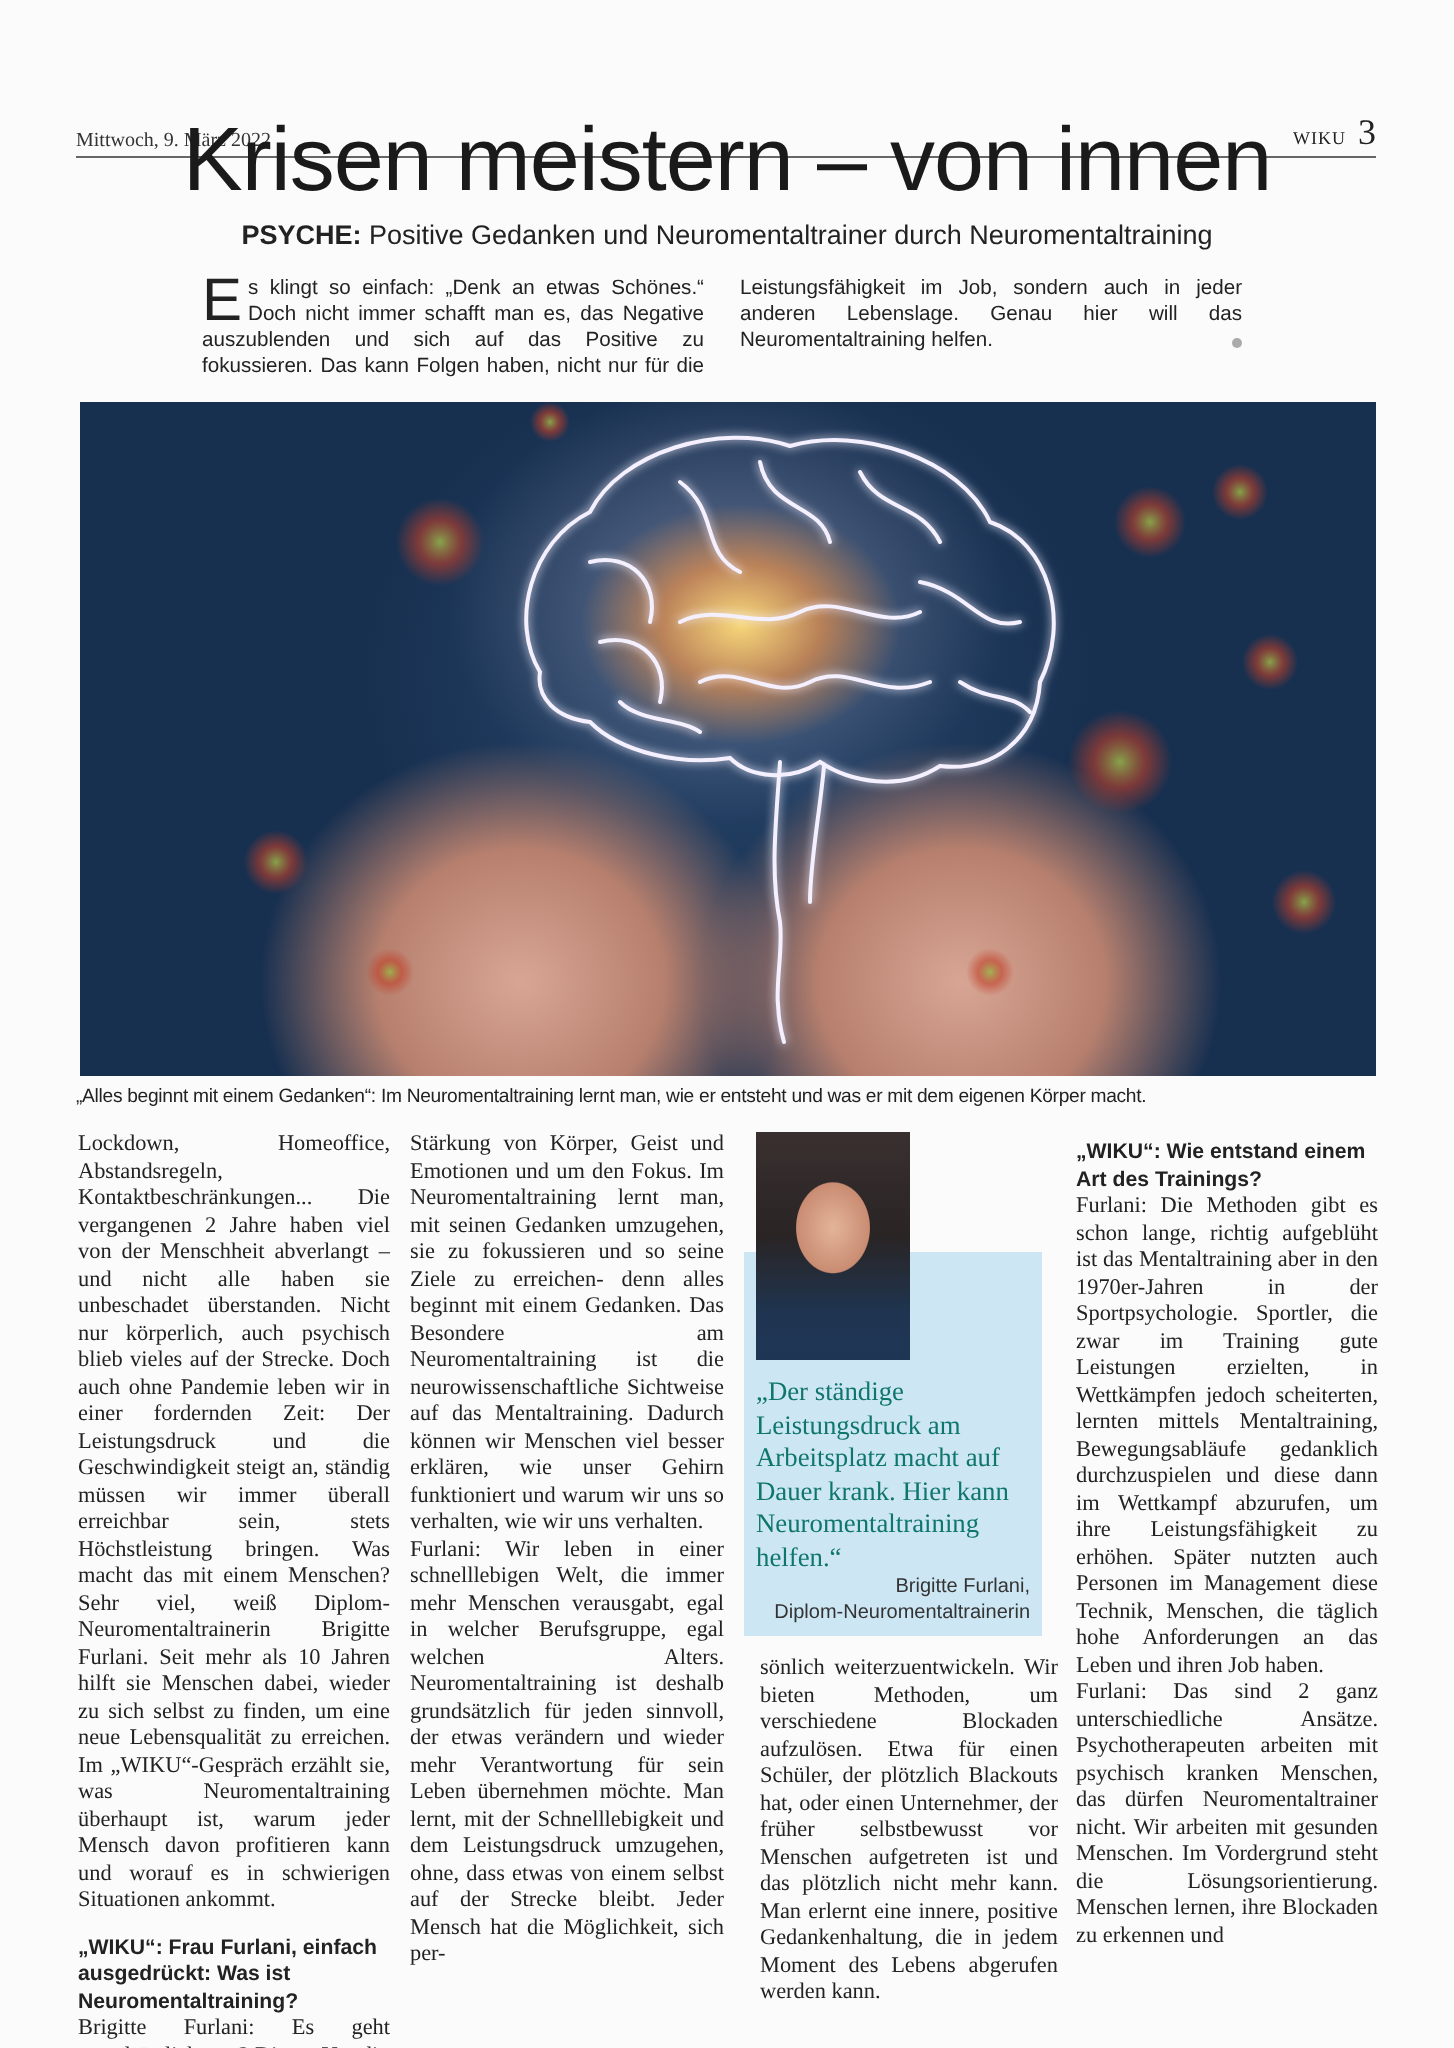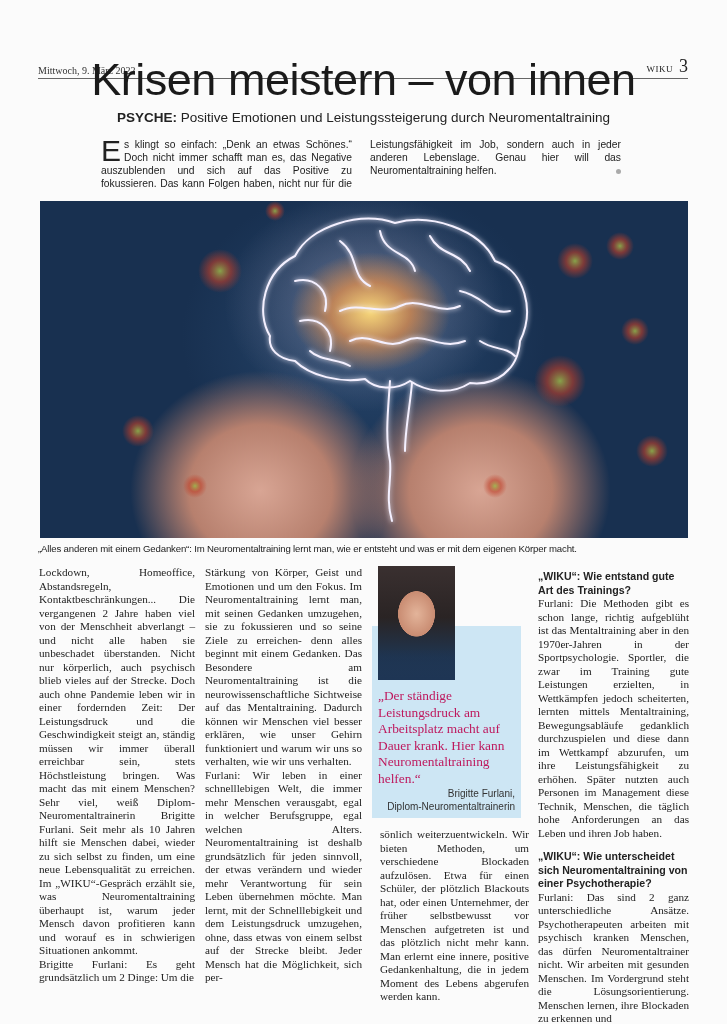--- a/index.html
+++ b/index.html
@@ -41,35 +41,35 @@
   .c2 { left:205px; width:157px; }
   .c4 { left:538px; width:151px; top:570px; }
   .c3 { left:380px; width:149px; top:828px; }
 
   
   .qbox { position:absolute; left:372px; top:626px; width:149px; height:192px; background:#cde6f4; }
   .portrait { position:absolute; left:378px; top:566px; width:77px; height:114px; overflow:hidden;
     background: radial-gradient(ellipse 26px 32px at 50% 42%, #e3b49a, #c98c72 70%, rgba(0,0,0,0) 72%),
                 linear-gradient(180deg, #3a3030 0%, #2a2424 45%, #1f3550 80%, #213a56 100%); }
   .portrait::after { content:""; position:absolute; left:0; right:0; bottom:0; height:30px; background:linear-gradient(180deg, rgba(30,50,80,0.2), #1e3554); }
-  .qtext { position:absolute; left:378px; top:688px; width:143px; font-family:"Liberation Serif",serif; font-size:13.4px; line-height:16.5px; color:#be185d; }
+  .qtext { position:absolute; left:378px; top:688px; width:143px; font-family:"Liberation Serif",serif; font-size:13.4px; line-height:16.5px; color:#0f766e; }
   .qauthor { position:absolute; left:372px; top:788px; width:143px; text-align:right; font-family:Liberation Sans, sans-serif; font-size:10px; line-height:12.5px; color:#333; }
 </style>
 </head>
 <body>
 
 <div class="hdr">
   <span class="hdr-date">Mittwoch, 9. März 2022</span>
   <span class="hdr-right">
     <span class="hdr-wiku">WIKU</span><span class="hdr-page">3</span>
   </span>
 </div>
 
 <div class="title">Krisen meistern – von innen</div>
-<div class="subtitle"><b>PSYCHE:</b><span> Positive Emotionen und Leistungssteigerung durch Neuromentaltraining</span></div>
+<div class="subtitle"><b>PSYCHE:</b><span> Positive Gedanken und Neuromentaltrainer durch Neuromentaltraining</span></div>
 
 <div class="intro">
   <span class="dropcap">E</span><span>s klingt so einfach: „Denk an etwas Schönes.“ Doch nicht immer schafft man es, das Negative auszublenden und sich auf das Positive zu fokussieren. Das kann Folgen haben, nicht nur für die Leistungsfähigkeit im Job, sondern auch in jeder anderen Lebenslage. Genau hier will das Neuromentaltraining helfen.</span>
   <span class="endmark"></span>
 </div>
 
 <div class="hero">
   <svg width="648" height="337" viewBox="0 0 648 337">
     <defs>
       <filter id="glow" x="-20%" y="-20%" width="140%" height="140%">
@@ -103,24 +103,25 @@
       <path d="M372,182 C370,205 365,230 365,250"></path>
       <path d="M255,80 C275,75 290,90 285,110 M260,120 C280,115 295,130 290,150"></path>
       <path d="M300,40 C320,55 310,75 330,85 M340,30 C345,55 370,50 375,70"></path>
       <path d="M390,35 C400,55 420,50 430,70 M420,90 C445,95 450,115 470,110"></path>
       <path d="M300,110 C320,100 340,115 360,105 C380,95 400,115 420,105"></path>
       <path d="M310,140 C330,130 345,150 365,140 C385,130 400,150 425,140"></path>
       <path d="M440,140 C455,150 465,145 475,155 M270,150 C280,160 300,158 310,165"></path>
     </g>
   </svg>
 </div>
-<div class="caption">„Alles anderen mit einem Gedanken“: Im Neuromentaltraining lernt man, wie er entsteht und was er mit dem eigenen Körper macht.</div>
+<div class="caption">„Alles beginnt mit einem Gedanken“: Im Neuromentaltraining lernt man, wie er entsteht und was er mit dem eigenen Körper macht.</div>
 
 <div class="col c1">
   <p>Lockdown, Homeoffice, Abstandsregeln, Kontaktbeschränkungen... Die vergangenen 2 Jahre haben viel von der Menschheit abverlangt – und nicht alle haben sie unbeschadet überstanden. Nicht nur körperlich, auch psychisch blieb vieles auf der Strecke. Doch auch ohne Pandemie leben wir in einer fordernden Zeit: Der Leistungsdruck und die Geschwindigkeit steigt an, ständig müssen wir immer überall erreichbar sein, stets Höchstleistung bringen. Was macht das mit einem Menschen? Sehr viel, weiß Diplom-Neuromentaltrainerin Brigitte Furlani. Seit mehr als 10 Jahren hilft sie Menschen dabei, wieder zu sich selbst zu finden, um eine neue Lebensqualität zu erreichen. Im „WIKU“-Gespräch erzählt sie, was Neuromentaltraining überhaupt ist, warum jeder Mensch davon profitieren kann und worauf es in schwierigen Situationen ankommt.</p>
+  <p class="q">„WIKU“: Frau Furlani, einfach ausgedrückt: Was ist Neuromentaltraining?</p>
   <p>Brigitte Furlani: Es geht grundsätzlich um 2 Dinge: Um die</p>
 </div>
 
 <div class="col c2">
   <p>Stärkung von Körper, Geist und Emotionen und um den Fokus. Im Neuromentaltraining lernt man, mit seinen Gedanken umzugehen, sie zu fokussieren und so seine Ziele zu erreichen- denn alles beginnt mit einem Gedanken. Das Besondere am Neuromentaltraining ist die neurowissenschaftliche Sichtweise auf das Mentaltraining. Dadurch können wir Menschen viel besser erklären, wie unser Gehirn funktioniert und warum wir uns so verhalten, wie wir uns verhalten.</p>
   <p>Furlani: Wir leben in einer schnelllebigen Welt, die immer mehr Menschen verausgabt, egal in welcher Berufsgruppe, egal welchen Alters. Neuromentaltraining ist deshalb grundsätzlich für jeden sinnvoll, der etwas verändern und wieder mehr Verantwortung für sein Leben übernehmen möchte. Man lernt, mit der Schnelllebigkeit und dem Leistungsdruck umzugehen, ohne, dass etwas von einem selbst auf der Strecke bleibt. Jeder Mensch hat die Möglichkeit, sich per-</p>
 </div>
 
 <div class="qbox"></div>
 <div class="portrait"></div>
@@ -128,18 +129,17 @@
 <div class="qauthor">
   <div>Brigitte Furlani,</div>
   <div>Diplom-Neuromentaltrainerin</div>
 </div>
 
 <div class="col c3">
   <p>sönlich weiterzuentwickeln. Wir bieten Methoden, um verschiedene Blockaden aufzulösen. Etwa für einen Schüler, der plötzlich Blackouts hat, oder einen Unternehmer, der früher selbstbewusst vor Menschen aufgetreten ist und das plötzlich nicht mehr kann. Man erlernt eine innere, positive Gedankenhaltung, die in jedem Moment des Lebens abgerufen werden kann.</p>
 </div>
 
 <div class="col c4">
-  <p class="q" style="margin-top:0 !important">„WIKU“: Wie entstand gute Art des Trainings?</p>
+  <p class="q" style="margin-top:0 !important">„WIKU“: Wie entstand einem Art des Trainings?</p>
   <p>Furlani: Die Methoden gibt es schon lange, richtig aufgeblüht ist das Mentaltraining aber in den 1970er-Jahren in der Sportpsychologie. Sportler, die zwar im Training gute Leistungen erzielten, in Wettkämpfen jedoch scheiterten, lernten mittels Mentaltraining, Bewegungsabläufe gedanklich durchzuspielen und diese dann im Wettkampf abzurufen, um ihre Leistungsfähigkeit zu erhöhen. Später nutzten auch Personen im Management diese Technik, Menschen, die täglich hohe Anforderungen an das Leben und ihren Job haben.</p>
-  <p class="q">„WIKU“: Wie unterscheidet sich Neuromentaltraining von einer Psychotherapie?</p>
   <p>Furlani: Das sind 2 ganz unterschiedliche Ansätze. Psychotherapeuten arbeiten mit psychisch kranken Menschen, das dürfen Neuromentaltrainer nicht. Wir arbeiten mit gesunden Menschen. Im Vordergrund steht die Lösungsorientierung. Menschen lernen, ihre Blockaden zu erkennen und</p>
 
 </div>
 
 </body></html>

